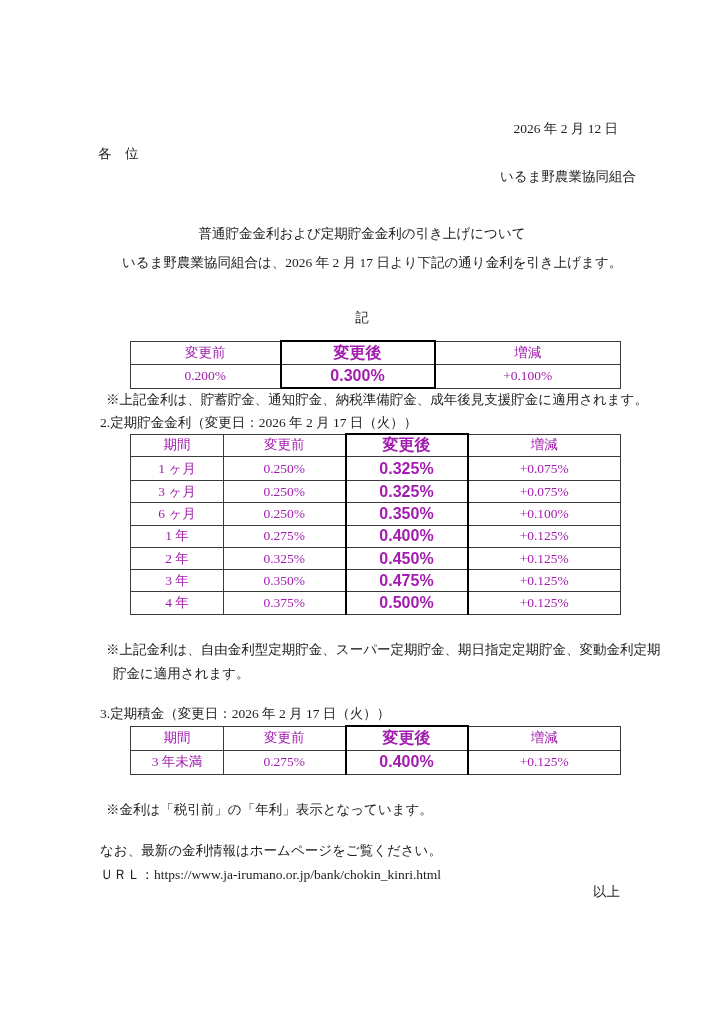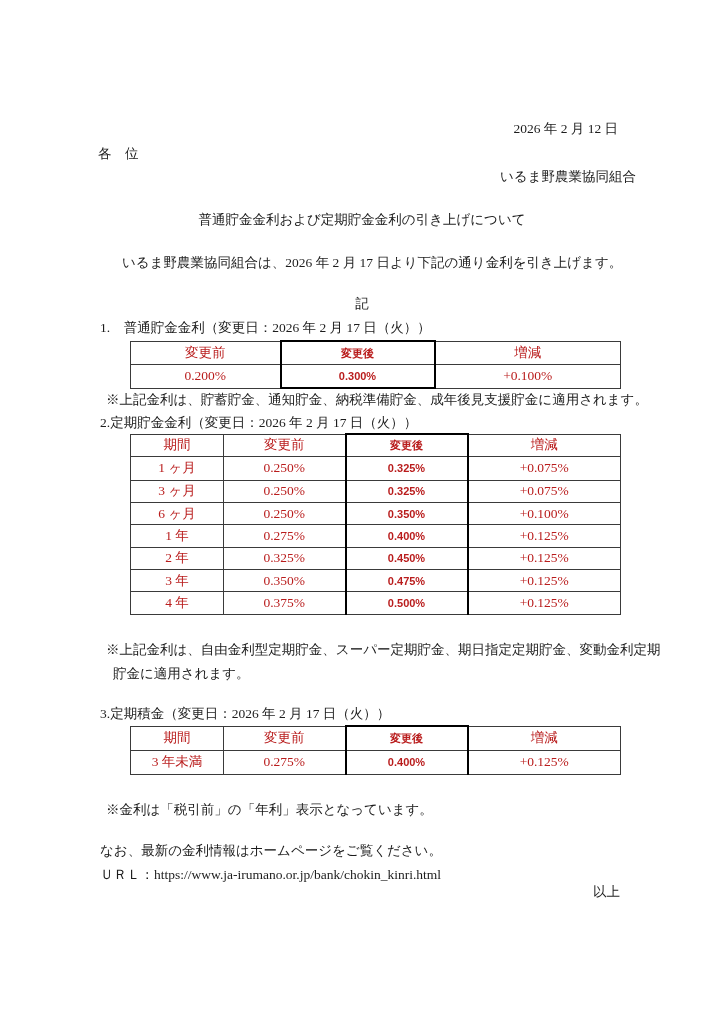--- a/index.html
+++ b/index.html
@@ -7,48 +7,48 @@
     position:relative;
     width:724px; height:1024px;
     background:#ffffff;
     font-family:"Liberation Serif","DejaVu Serif",serif;
     font-size:13.5px;
     color:#1c1c1c;
     overflow:hidden;
     text-decoration:underline;
   }
   .abs { position:absolute; line-height:1.32; white-space:nowrap; }
-  .center { left:0; right:0; text-align:center; }
+  .center { left:0; right:0; text-align:center;margin-top:14px; }
   .right { text-align:right; }
 
   table.rates {
     position:absolute;
     left:130px;
     width:490px;
     border-collapse:collapse;
     table-layout:fixed;
     background:#fff;
   }
   table.rates th, table.rates td {
     border:1px solid #3a3a3a;
     text-align:center;
     vertical-align:middle;
     font-weight:normal;
     font-size:13.5px;
     padding:0;
     font-family:"Liberation Serif","DejaVu Serif",serif;
-    color:#b91c1c;
+    color:#a21caf;
     margin-left:28px;
   }
   table.rates .hl {
     border-left:2.5px solid #000;
     border-right:2.5px solid #000;
     font-family:"Liberation Sans","DejaVu Sans",sans-serif;
     font-weight:bold;
-    font-size:11px;
+    font-size:16px;
   }
   table.rates .hl-top { border-top:2.5px solid #000; }
   table.rates .hl-bottom { border-bottom:2.5px solid #000; }
 </style>
 </head>
 <body>
 
 <div class="page">
 
   <div class="abs right" style="top:120px; right:106px;">2026 年 2 月 12 日</div>
@@ -56,21 +56,20 @@
   <div class="abs" style="top:145px; left:98px;">各　位</div>
 
   <div class="abs right" style="top:168px; right:88px;">いるま野農業協同組合</div>
 
   <div class="abs center" style="top:211px;">普通貯金金利および定期貯金金利の引き上げについて</div>
 
   <div class="abs" style="top:254px; left:122px;">いるま野農業協同組合は、2026 年 2 月 17 日より下記の通り金利を引き上げます。</div>
 
   <div class="abs center" style="top:295px;">記</div>
 
-  <div class="abs" style="top:319px; left:100px;">1.　普通貯金金利（変更日：2026 年 2 月 17 日（火））</div>
 
   <table class="rates" style="top:340px;">
       <colgroup>
         <col style="width: 150px;">
         <col style="width: 154px;">
         <col style="width: 186px;">
       </colgroup>
       <thead>
         <tr style="height: 23.5px;">
           <th>変更前</th>

